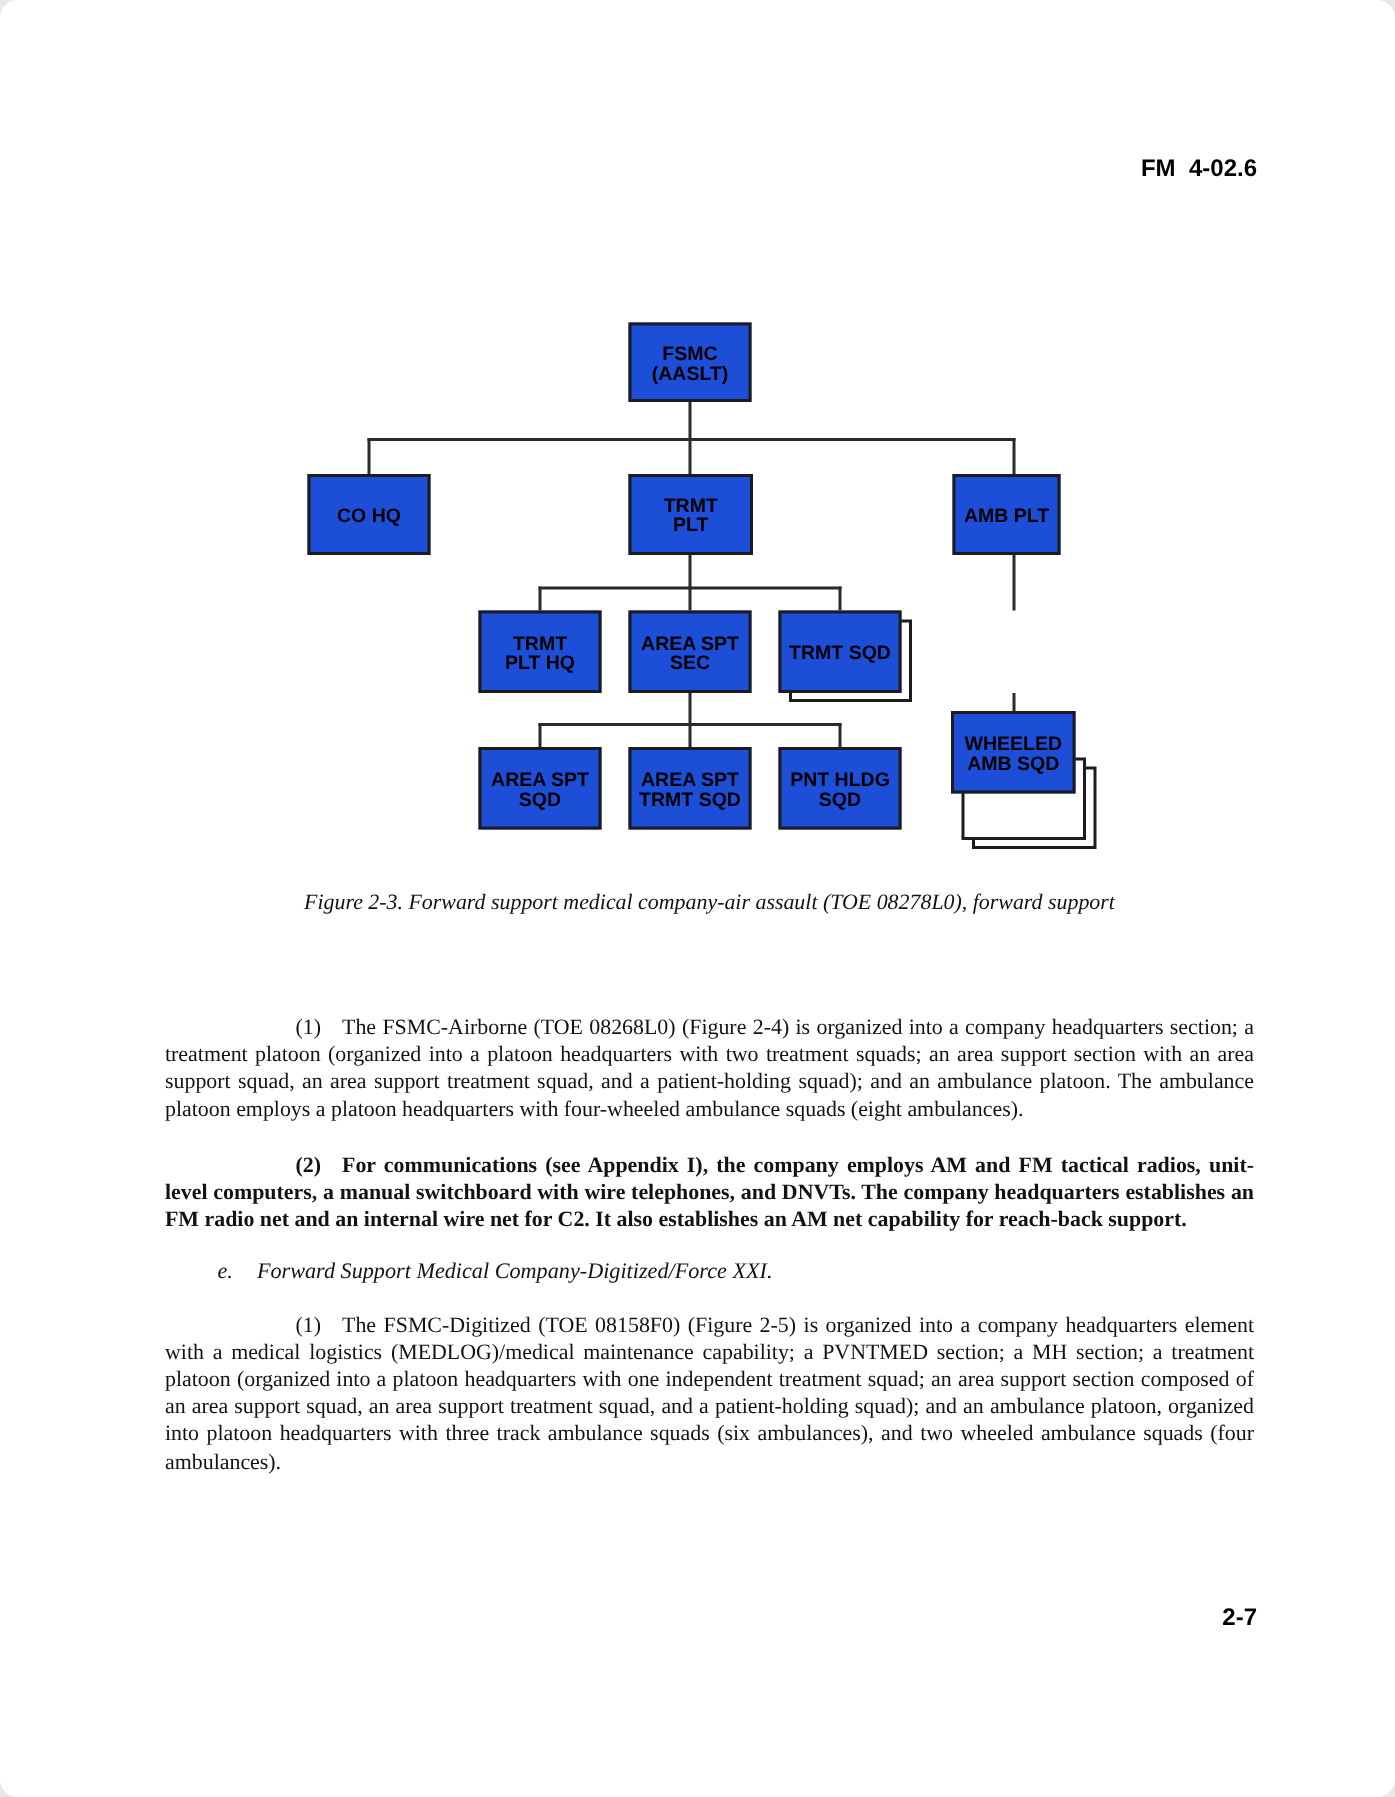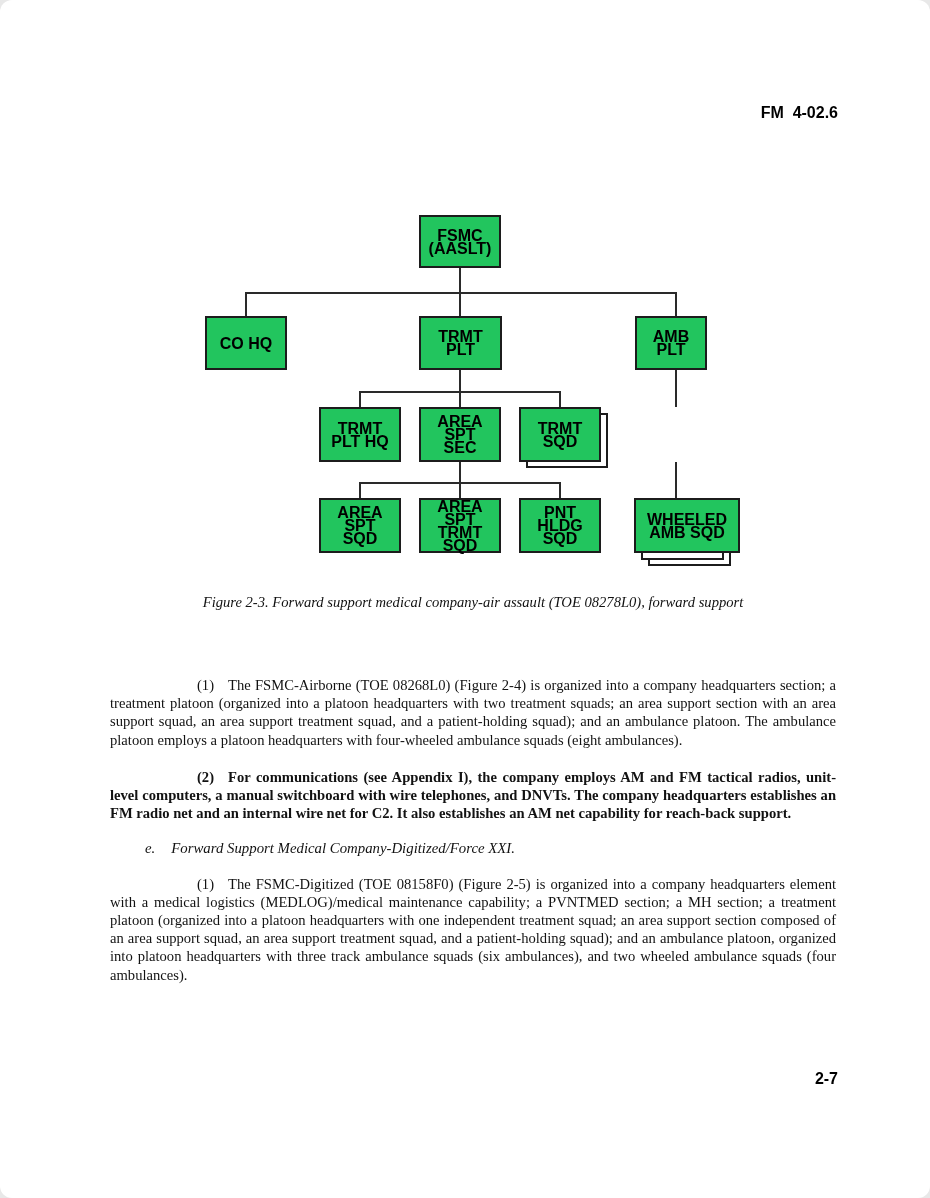--- a/index.html
+++ b/index.html
@@ -22,26 +22,26 @@
   }
   .page-number{
     position:absolute;top:1070px;right:92px;
     font-family:"Liberation Sans", sans-serif;
     font-weight:bold;font-size:16px;color:#000;
   }
   
   .chart{position:absolute;left:0;top:0;width:930px;height:580px;}
   .node{
     position:absolute;
-    background:#22c55e;
+    background:#1d4ed8;
     border:2px solid #1c1c1c;
     display:flex;align-items:center;justify-content:center;
     text-align:center;
     font-family:"Liberation Sans", sans-serif;
-    font-weight:bold;font-size:16px;line-height:13px;
+    font-weight:bold;font-size:13px;line-height:13px;
     color:#000;
     white-space:pre-line;
     box-sizing:border-box;
     z-index:3;
   }
   .shadow-box{
     position:absolute;
     background:#fff;
     border:2px solid #1c1c1c;
     box-sizing:border-box;
@@ -119,21 +119,21 @@
 PLT HQ</div>
     <div class="node" style="left:419px;top:407px;width:82px;height:55px;">AREA SPT
 SEC</div>
     <div class="node" style="left:519px;top:407px;width:82px;height:55px;">TRMT SQD</div>
     <div class="node" style="left:319px;top:498px;width:82px;height:55px;">AREA SPT
 SQD</div>
     <div class="node" style="left:419px;top:498px;width:82px;height:55px;">AREA SPT
 TRMT SQD</div>
     <div class="node" style="left:519px;top:498px;width:82px;height:55px;">PNT HLDG
 SQD</div>
-    <div class="node" style="left:634px;top:498px;width:106px;height:55px;">WHEELED
+    <div class="node" style="left:634px;top:474px;width:83px;height:55px;">WHEELED
 AMB SQD</div>
   </div>
 
   <div class="caption">
     <span>Figure 2-3. Forward support medical company-air assault  (TOE 08278L0), forward support</span>
   </div>
 
   <div class="body-text">
 
 

